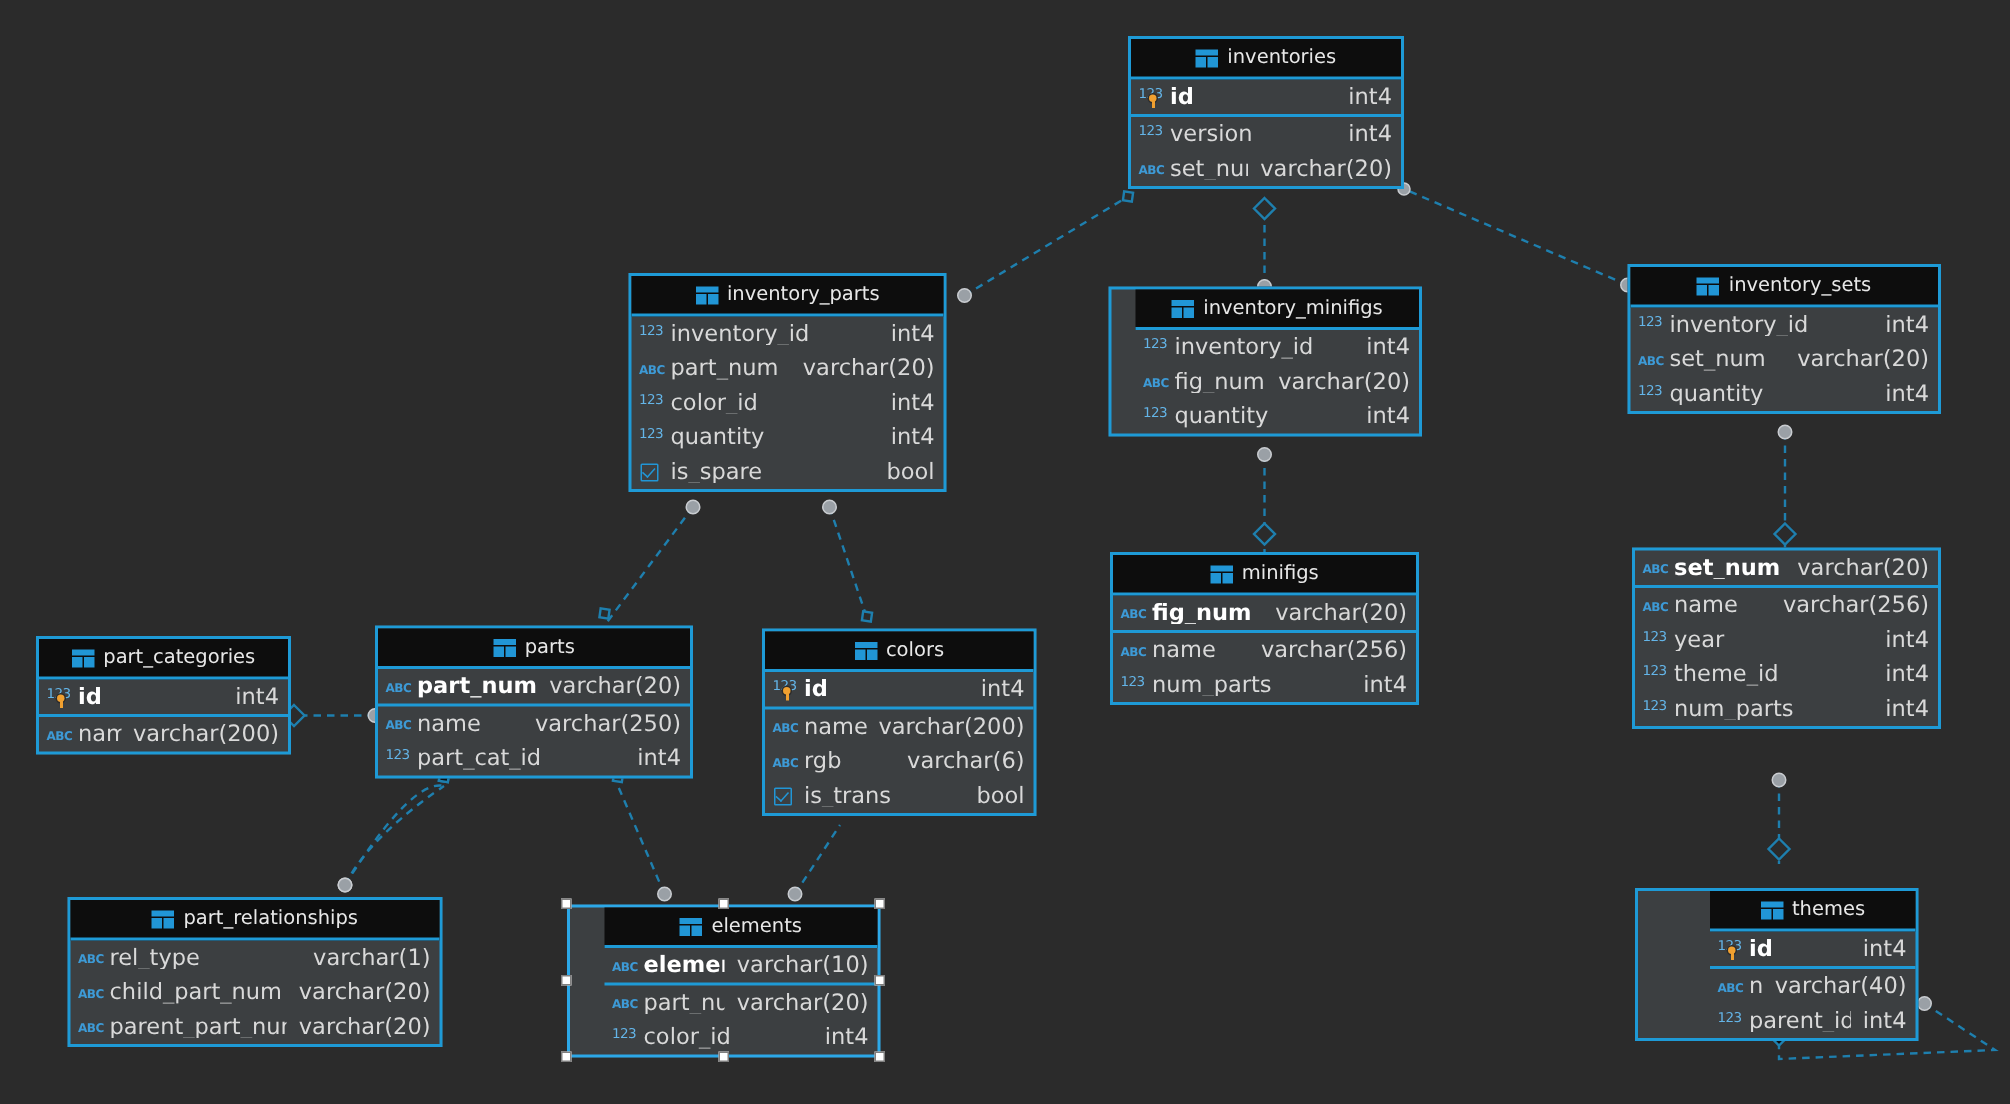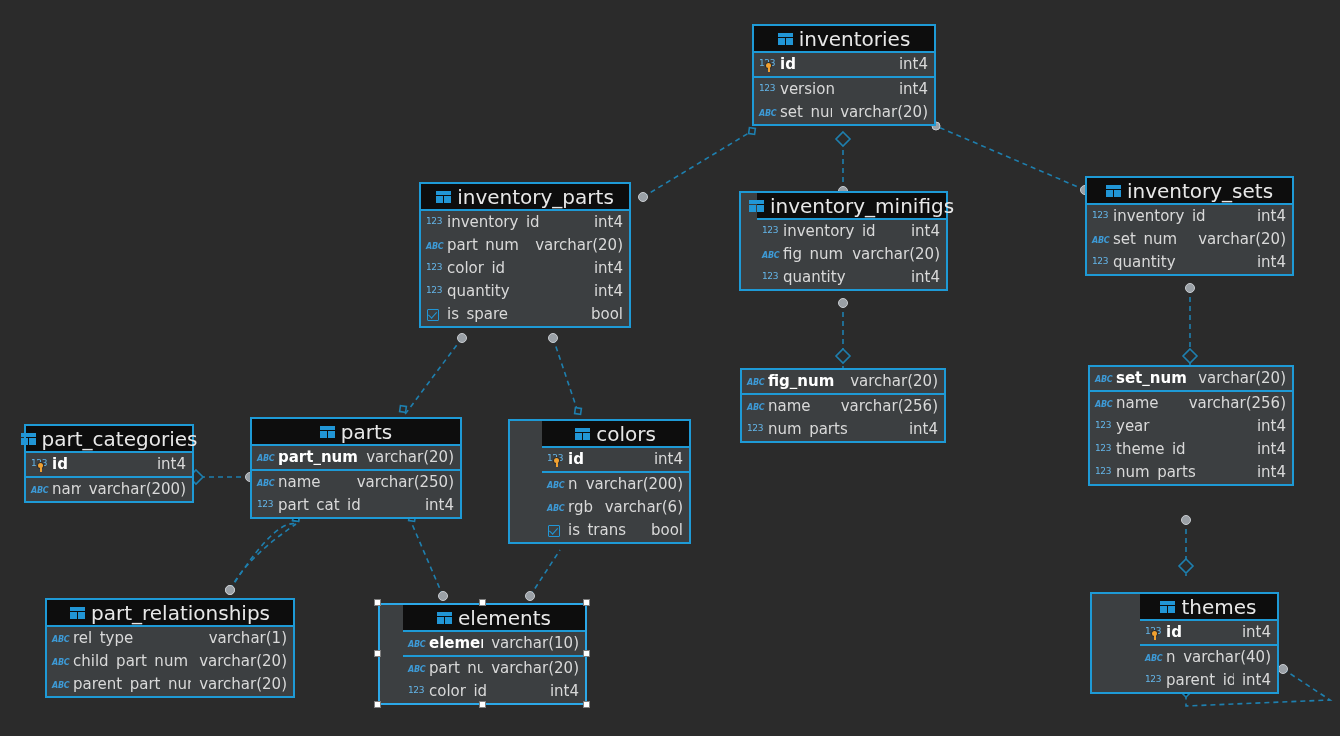--- a/index.html
+++ b/index.html
@@ -31,21 +31,21 @@
     z-index: 5;
   }
   .tbl-header {
     background: #0d0d0d;
     color: #e8e8e8;
     height: 27px;
     display: flex;
     align-items: center;
     justify-content: center;
     gap: 6px;
-    font-size: 20px;
+    font-size: 13px;
     border-bottom: 2px solid #1e9ad6;
   }
   .tbl-title { white-space: nowrap; }
 
   
   .ico-table {
     width: 15px; height: 12px;
     display: inline-block;
     position: relative;
     flex: 0 0 auto;
@@ -89,21 +89,20 @@
     line-height: 10px;
   }
   .badge .abc {
     font-family: "DejaVu Sans", sans-serif;
     font-size: 8px;
     font-weight: bold;
     color: #3d9ad6;
     letter-spacing: -0.3px;
     position: absolute; left: 0; top: 3px;
     line-height: 9px;
-    font-style: italic;
   }
   
   .badge .chk {
     position: absolute; left: 1px; top: 1px;
     width: 12px; height: 12px;
     border: 1.5px solid #2196d6;
     border-radius: 1px;
   }
   .badge .chk::after {
     content: "";
@@ -368,20 +367,28 @@
           <div class="row">
             <span class="badge">
               <span class="num">123</span>
             </span>
             <span class="fname">quantity</span>
             <span class="ftype">int4</span>
           </div>
         </div>
       </div>
       <div class="tbl" style="left: 740px; top: 368px; width: 206px;">
+        <div class="tbl-header">
+          <span class="ico-table">
+            <i class="t"></i>
+            <i class="bl"></i>
+            <i class="br"></i>
+          </span>
+          <span class="tbl-title">minifigs</span>
+        </div>
         <div class="pk-group">
           <div class="row pk">
             <span class="badge">
               <span class="abc">ABC</span>
             </span>
             <span class="fname">fig_num</span>
             <span class="ftype">varchar(20)</span>
           </div>
         </div>
         <div class="field-group">
@@ -470,21 +477,21 @@
           </div>
           <div class="row">
             <span class="badge">
               <span class="num">123</span>
             </span>
             <span class="fname">part_cat_id</span>
             <span class="ftype">int4</span>
           </div>
         </div>
       </div>
-      <div class="tbl" style="left: 508px; top: 419px; width: 183px; padding-left: 32px;">
+      <div class="tbl" style="left: 508px; top: 419px; width: 183px;">
         <div class="tbl-header">
           <span class="ico-table">
             <i class="t"></i>
             <i class="bl"></i>
             <i class="br"></i>
           </span>
           <span class="tbl-title">colors</span>
         </div>
         <div class="pk-group">
           <div class="row pk">

